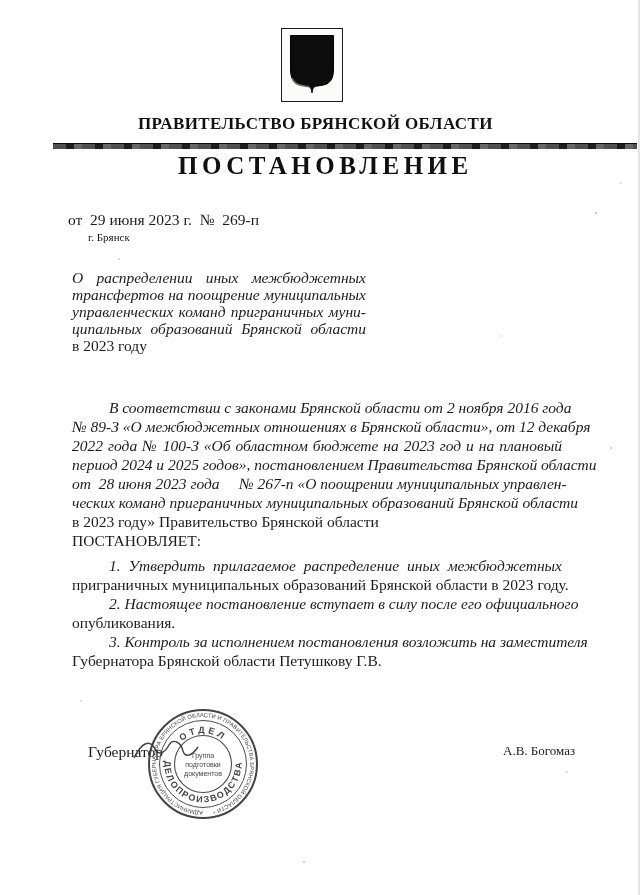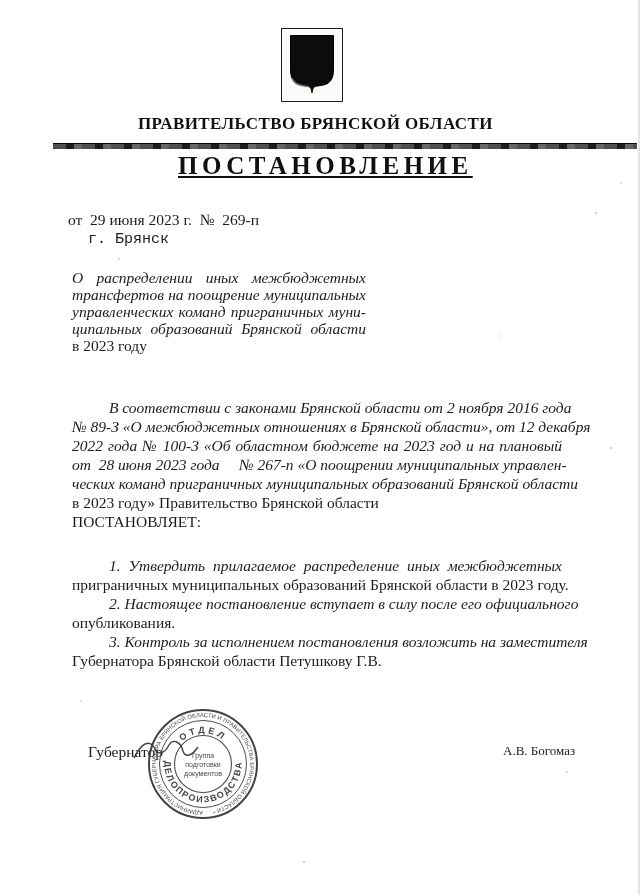--- a/index.html
+++ b/index.html
@@ -25,24 +25,23 @@
   }
   .divider{
     position:absolute;left:53px;top:143px;width:584px;height:5px;
     border-top:1.5px solid #090909;
     background:repeating-linear-gradient(90deg,#4f4f4f 0 13px,#1d1d1d 13px 21px,#666 21px 29px);
   }
   .doc-type{
     position:absolute;left:178px;top:152px;
     font-weight:bold;font-size:25px;letter-spacing:4.5px;color:#101010;
     white-space:nowrap;
-    text-decoration:underline;
   }
   .doc-date{position:absolute;left:68px;top:211px;font-size:15.5px;white-space:nowrap;}
-  .doc-city{position:absolute;left:88px;top:231px;font-size:15px;white-space:nowrap;font-family:Liberation Mono, monospace;}
+  .doc-city{position:absolute;left:88px;top:231px;font-size:11px;white-space:nowrap;}
   
   .subject{position:absolute;left:72px;top:269px;width:294px;font-size:15.5px;line-height:17px;}
   .intro{position:absolute;left:72px;top:398px;width:490px;font-size:15.5px;line-height:19px;}
   .items{position:absolute;left:72px;top:556px;width:490px;font-size:15.5px;line-height:19px;}
   .line{white-space:nowrap;height:inherit;}
   .jl{text-align:justify;text-align-last:justify;font-style:italic;}
   .nl{text-align:left;text-align-last:left;}
   .ind{padding-left:37px;}
   
   .sig-title{position:absolute;left:88px;top:743px;font-size:15.5px;white-space:nowrap;}
@@ -91,20 +90,21 @@
     <div class="line jl">трансфертов на поощрение муниципальных</div>
     <div class="line jl">управленческих команд приграничных муни-</div>
     <div class="line jl">ципальных образований Брянской области</div>
     <div class="line nl">в 2023 году</div>
   </div>
 
   <div class="intro">
     <div class="line jl ind">В соответствии с законами Брянской области от 2 ноября 2016 года</div>
     <div class="line jl">№ 89-З «О межбюджетных отношениях в Брянской области», от 12 декабря</div>
     <div class="line jl">2022 года № 100-З «Об областном бюджете на 2023 год и на плановый</div>
+    <div class="line jl">период 2024 и 2025 годов», постановлением Правительства Брянской области</div>
     <div class="line jl">от&nbsp; 28 июня 2023 года&nbsp;&nbsp;&nbsp;&nbsp; № 267-п «О поощрении муниципальных управлен-</div>
     <div class="line jl">ческих команд приграничных муниципальных образований Брянской области</div>
     <div class="line nl">в 2023 году» Правительство Брянской области</div>
     <div class="line nl">ПОСТАНОВЛЯЕТ:</div>
   </div>
 
   <div class="items">
     <div class="line jl ind">1. Утвердить прилагаемое распределение иных межбюджетных</div>
     <div class="line nl">приграничных муниципальных образований Брянской области в 2023 году.</div>
     <div class="line jl ind">2. Настоящее постановление вступает в силу после его официального</div>

